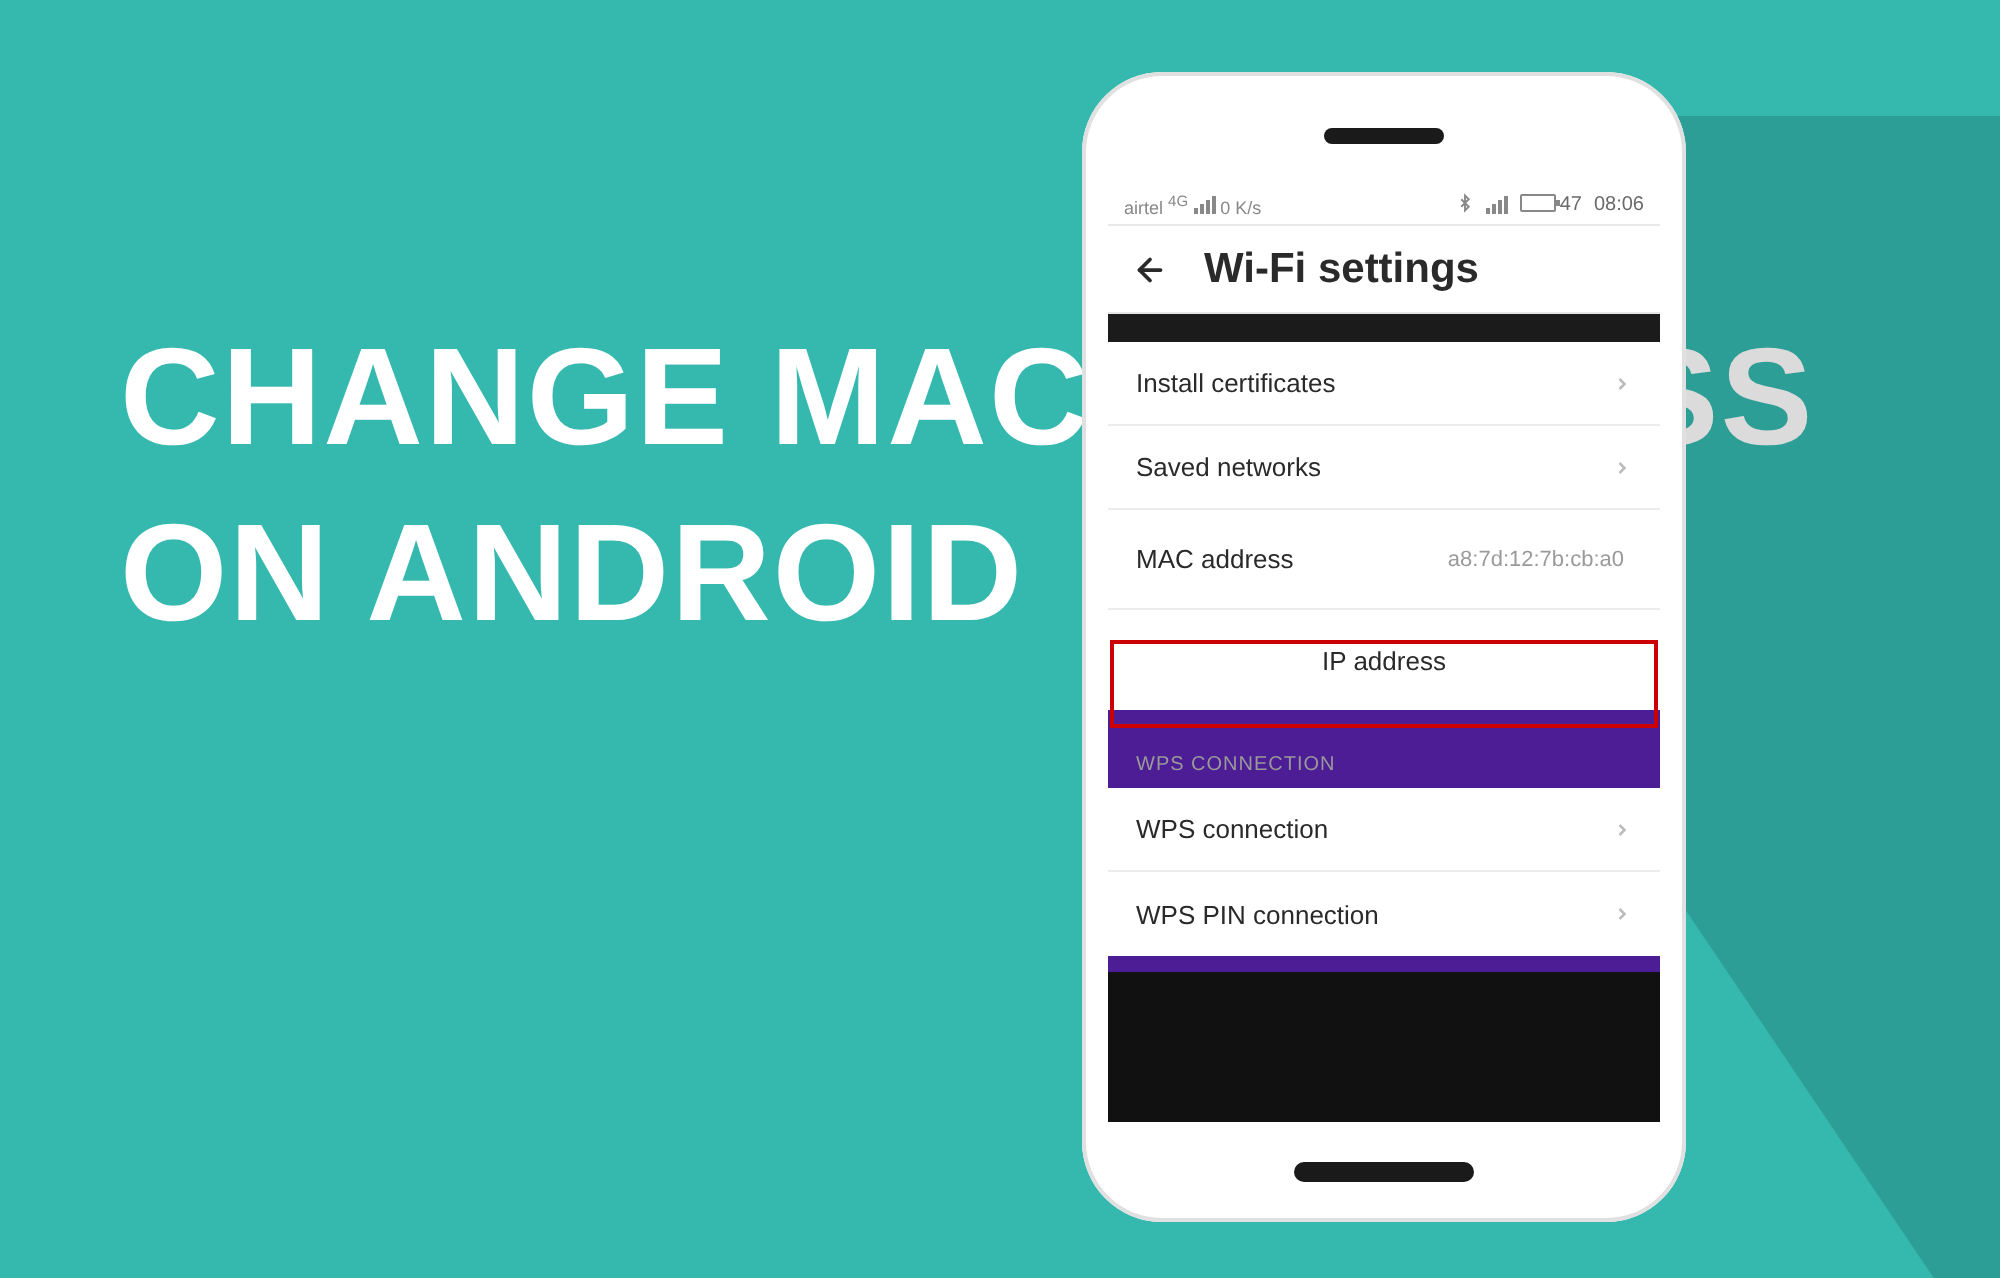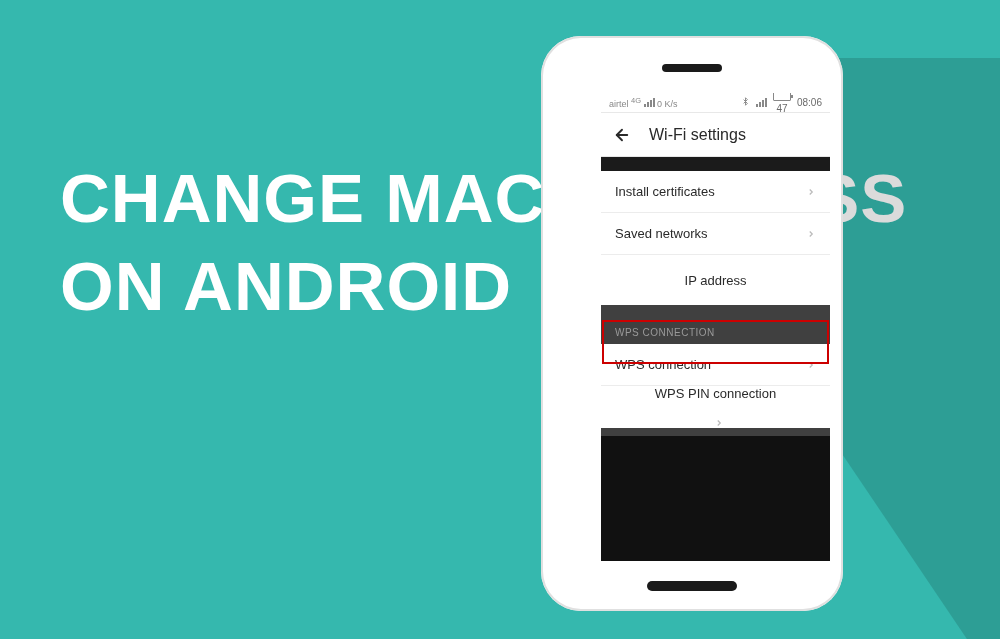--- a/index.html
+++ b/index.html
@@ -65,25 +65,24 @@
       height: 10px;
       background: #1a1a1a;
       border-radius: 6px;
     }
     .screen {
       position: absolute;
       top: 57px;
       left: 13px;
       right: 13px;
       bottom: 50px;
-      background: #404040;
+      background: #4c1d95;
       display: flex;
       flex-direction: column;
       overflow: hidden;
-      margin-left: 47px;
     }
     .statusbar {
       height: 20px;
       background: #ffffff;
       display: flex;
       align-items: center;
       justify-content: flex-end;
       gap: 6px;
       padding: 0 8px;
       font-size: 10px;
@@ -103,23 +102,21 @@
     .signal-icon span {
       width: 2px;
       background: #888;
     }
     .signal-icon span:nth-child(1){height:3px}
     .signal-icon span:nth-child(2){height:5px}
     .signal-icon span:nth-child(3){height:7px}
     .signal-icon span:nth-child(4){height:9px}
     .battery-wrap {
       display: inline-flex;
-      align-items: center;
       gap: 2px;
-      flex-direction: column;
     }
     .batt {
       width: 18px;
       height: 9px;
       border: 1px solid #888;
       border-radius: 1px;
       position: relative;
     }
     .batt::after {
       content: '';
@@ -145,22 +142,22 @@
       border-bottom: 1px solid #e6e6e6;
     }
     .back-arrow {
       width: 18px;
       height: 18px;
       display: flex;
       align-items: center;
       justify-content: center;
     }
     .titlebar-title {
-      font-size: 16px;
-      font-weight: normal;
+      font-size: 21px;
+      font-weight: bold;
       color: #2a2a2a;
     }
     .narrow-bar {
       height: 14px;
       background: #1b1b1b;
     }
     .group {
       background: #ffffff;
     }
     .row {
@@ -287,20 +284,24 @@
       <div class="row">
         <span class="row-label">Saved networks</span>
         <span class="row-value"></span>
         <span class="chevron">
           <svg width="10" height="10" viewBox="0 0 24 24" fill="none" stroke="#bbb" stroke-width="3">
               <polyline points="9 18 15 12 9 6"></polyline>
             </svg>
         </span>
       </div>
 
+      <div class="row row-tall">
+        <span class="row-label">MAC address</span>
+        <span class="row-value">a8:7d:12:7b:cb:a0</span>
+      </div>
 
       <div class="row row-tall" style="border-bottom:none;justify-content:center;">
         <span class="row-label">IP address</span>
       </div>
 
       <div class="highlight"></div>
     </div>
 
     <div class="spacer"></div>
 
@@ -309,21 +310,21 @@
     <div class="group">
       <div class="row">
         <span class="row-label">WPS connection</span>
         <span class="row-value"></span>
         <span class="chevron">
           <svg width="10" height="10" viewBox="0 0 24 24" fill="none" stroke="#bbb" stroke-width="3">
               <polyline points="9 18 15 12 9 6"></polyline>
             </svg>
         </span>
       </div>
-      <div class="row" style="border-bottom:none;flex-direction:column;">
+      <div class="row" style="border-bottom:none;">
         <span class="row-label">WPS PIN connection</span>
         <span class="row-value"></span>
         <span class="chevron">
           <svg width="10" height="10" viewBox="0 0 24 24" fill="none" stroke="#bbb" stroke-width="3">
               <polyline points="9 18 15 12 9 6"></polyline>
             </svg>
         </span>
       </div>
     </div>
 

